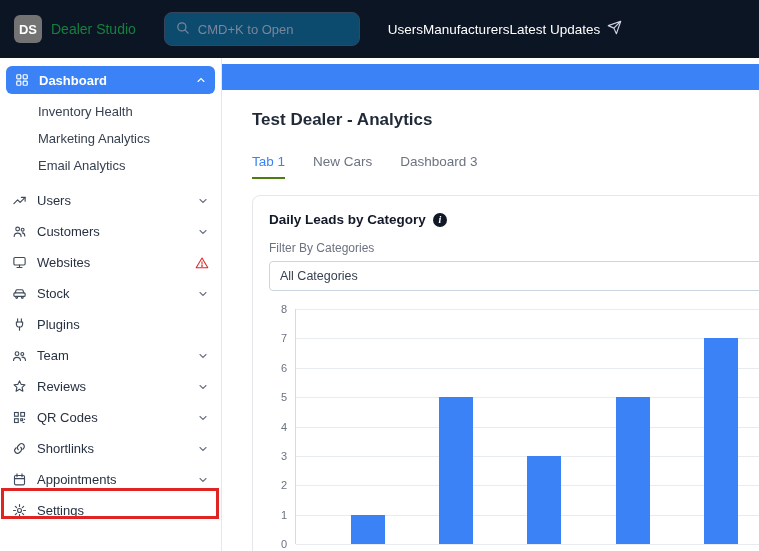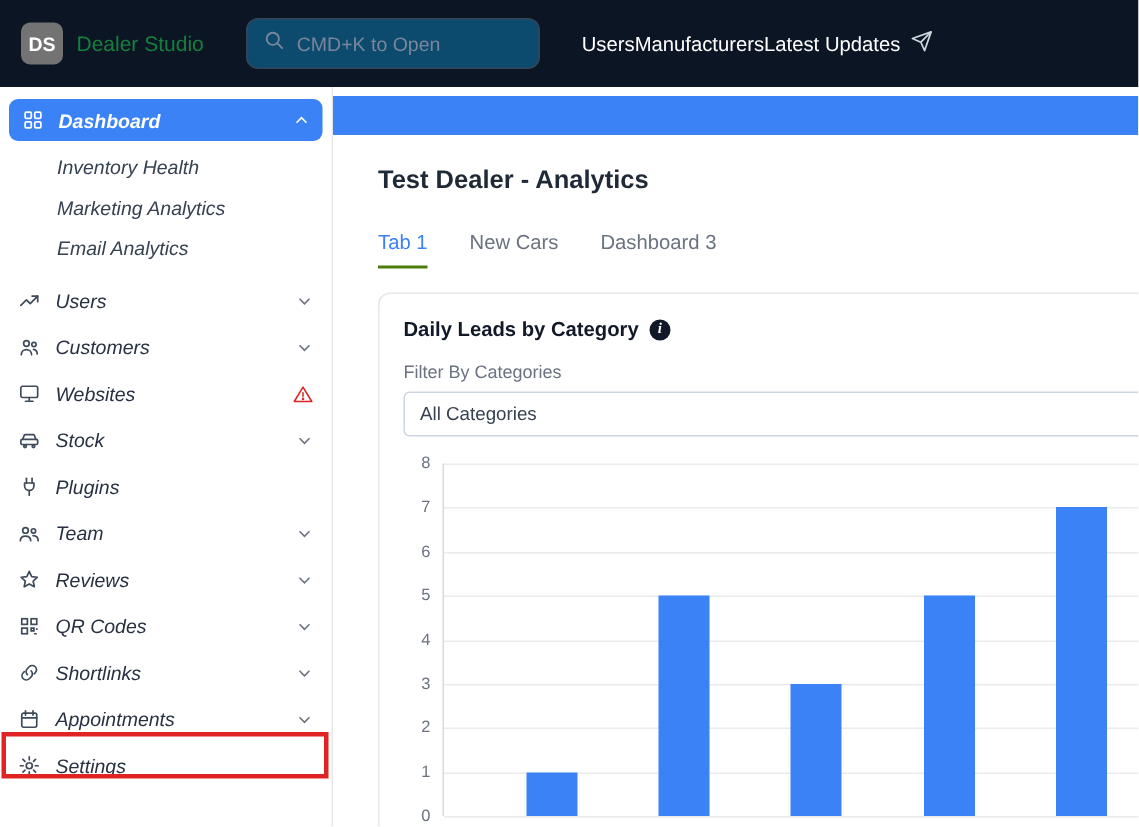--- a/index.html
+++ b/index.html
@@ -16,21 +16,21 @@
   .searchbox svg { flex:0 0 auto; }
   .searchbox input { background:transparent; border:none; outline:none; color:#8a96a8;
     font-size:13px; margin-left:8px; width:140px; font-family:"Liberation Sans",sans-serif; }
   .searchbox input::placeholder { color:#7a8699; }
   .topnav { display:flex; align-items:center; margin-left:28px; }
   .topnav .navlink { color:#fff; font-size:13.5px; cursor:pointer; display:flex; align-items:center; gap:7px; }
 
   
   .shell { display:flex; height:493px; }
   .sidebar { width:222px; background:#fff; border-right:1px solid #e5e7eb; padding-top:8px;
-    position:relative; flex:0 0 auto;font-style:italic; }
+    position:relative; flex:0 0 auto; }
   .main { flex:1; background:#fff; overflow:hidden; }
 
   
   .nav-item { height:31px; display:flex; align-items:center; padding:0 12px; cursor:pointer;
     color:#273142; font-size:13px; }
   .nav-item .nicon { width:15px; height:15px; color:#3f4a5a; display:flex; align-items:center;
     justify-content:center; margin-right:10px; }
   .nav-item .nlabel { flex:1; }
   .nav-item .chev { color:#6b7280; display:flex; align-items:center; }
   .nav-item.active { background:#3b82f6; color:#fff; border-radius:6px; margin:0 6px 2px 6px;

